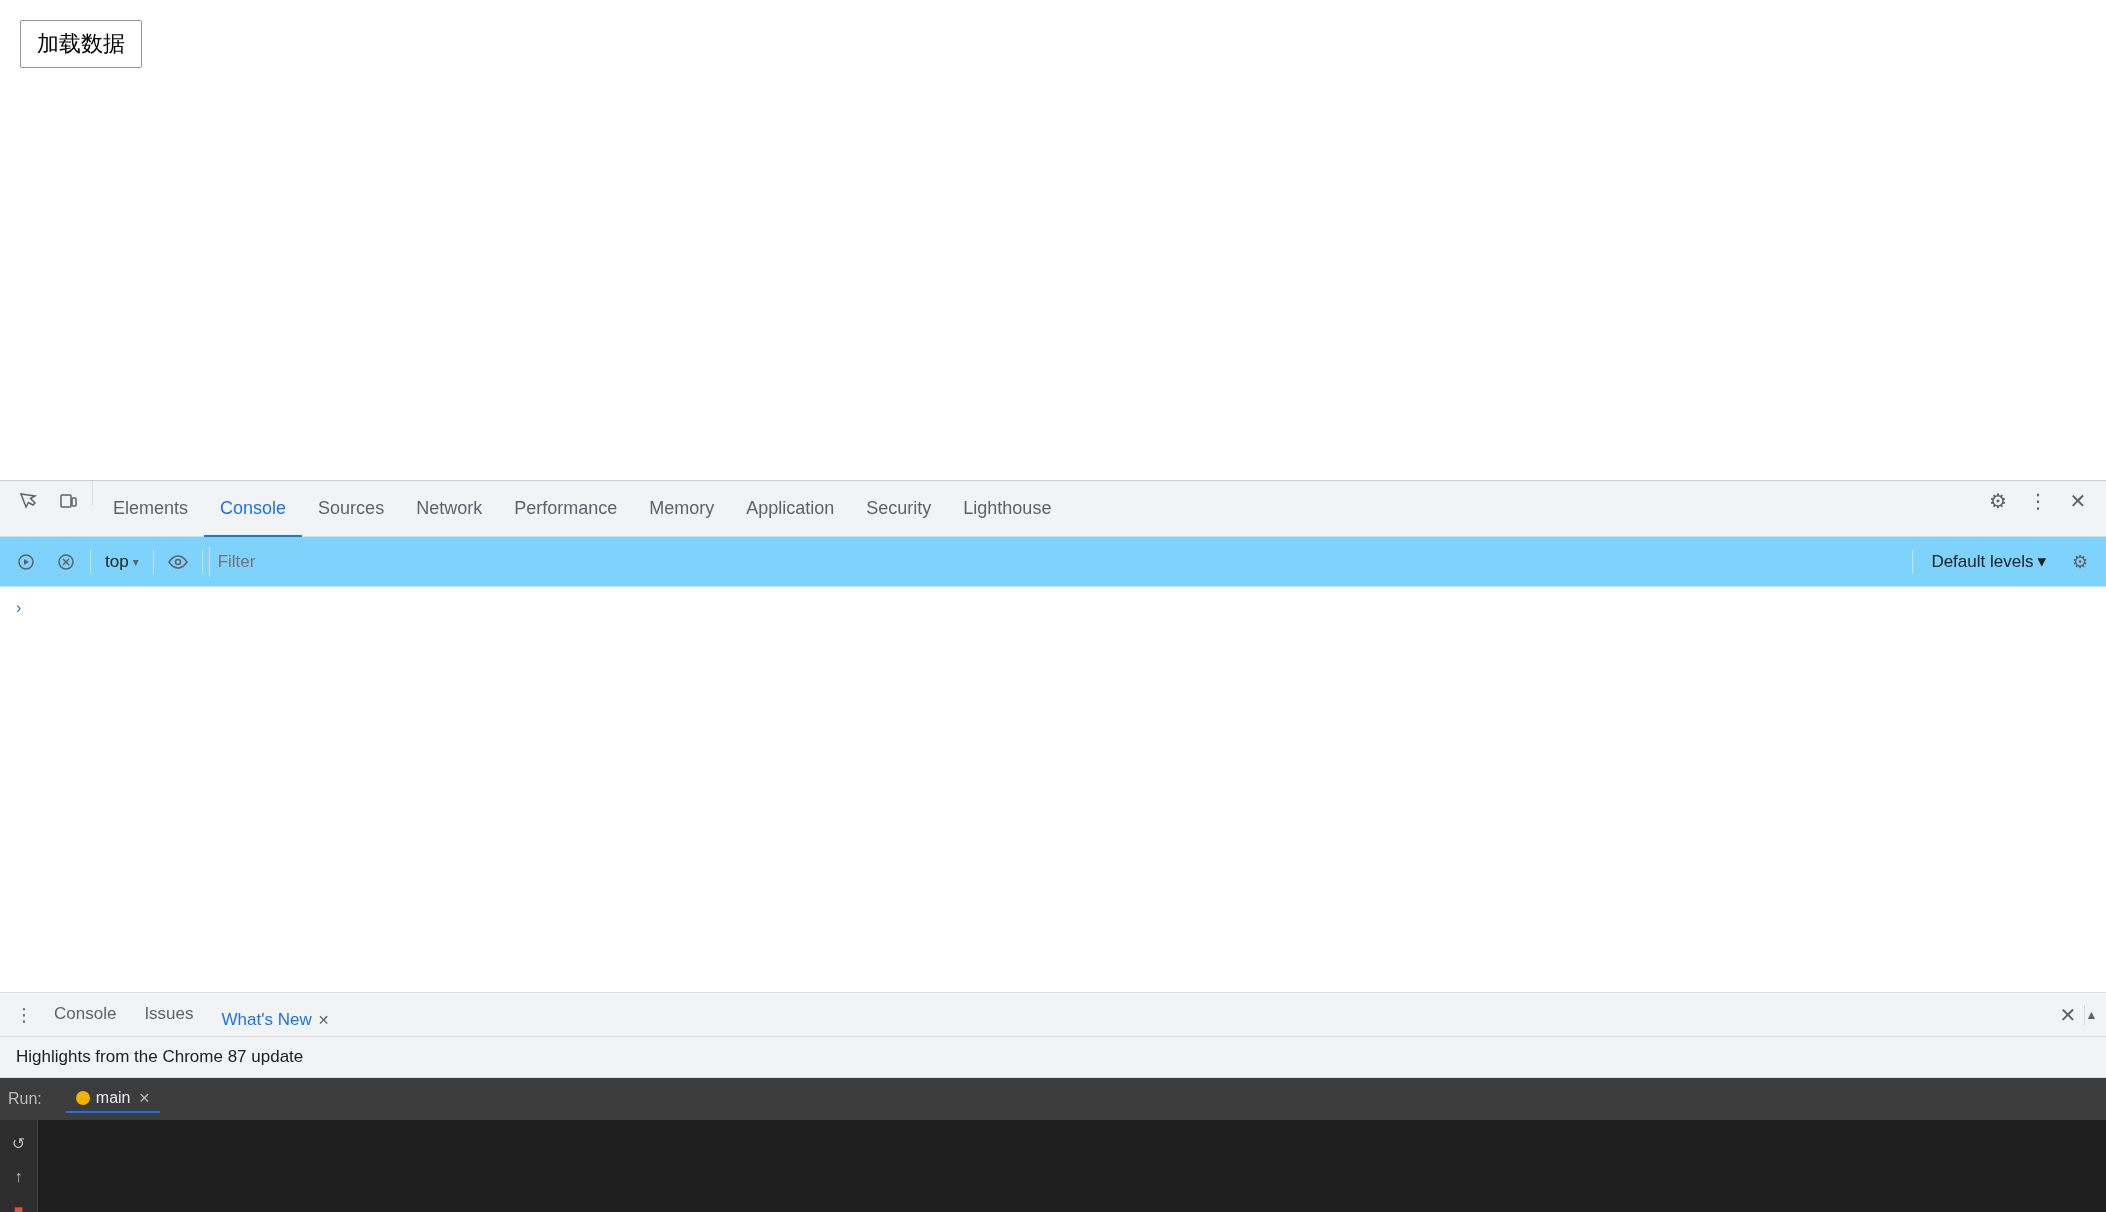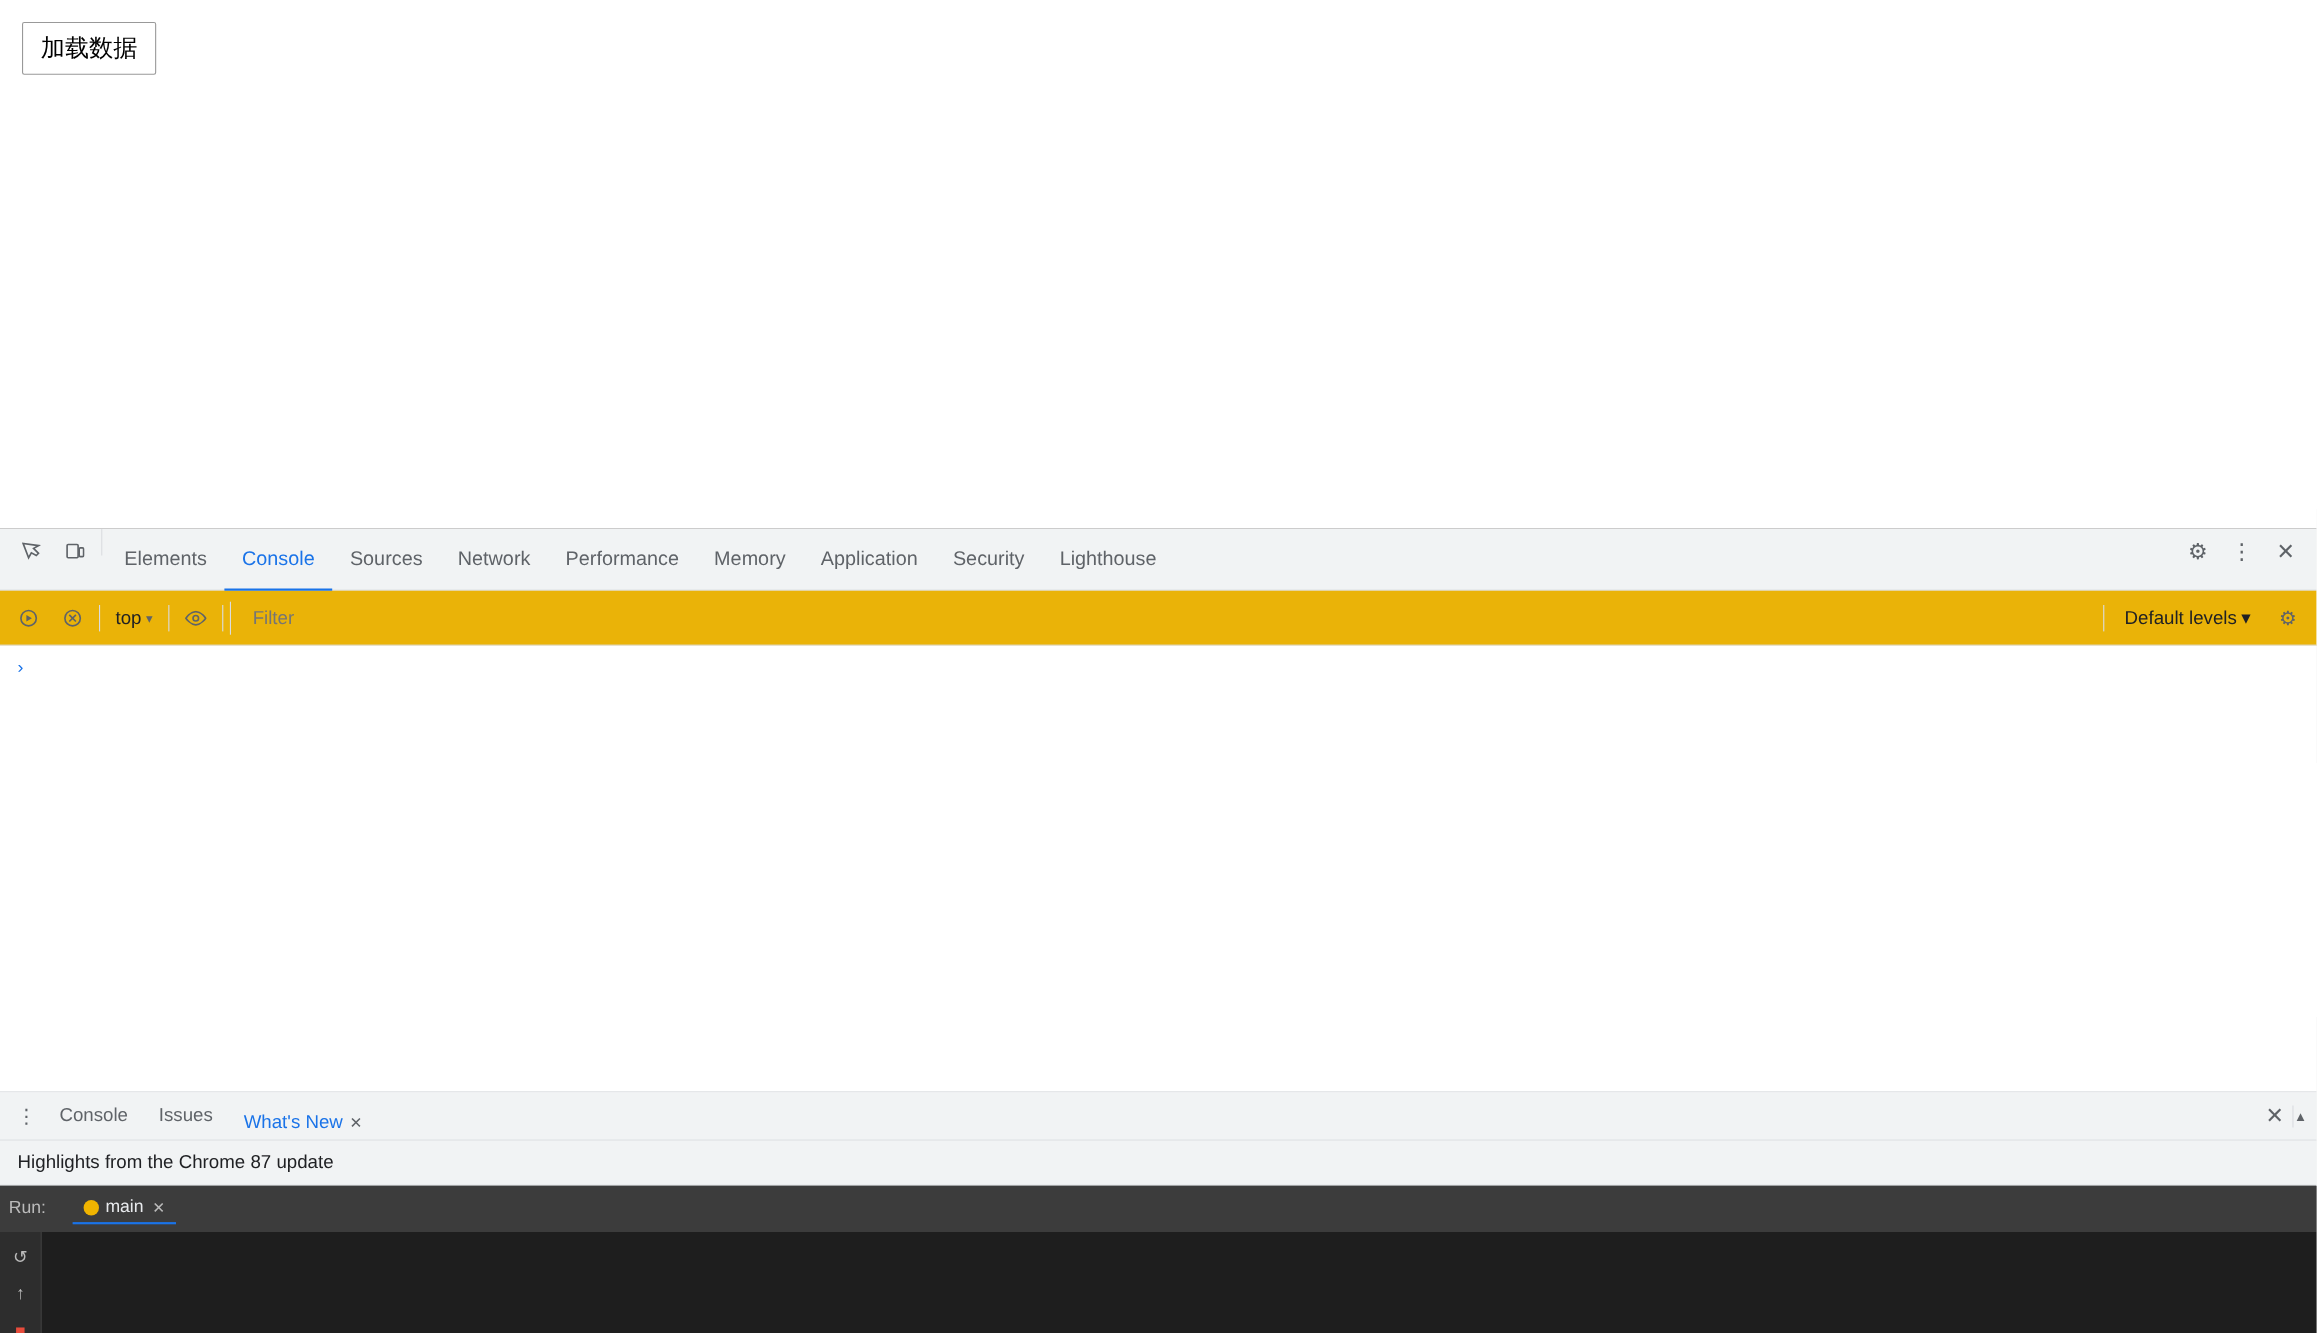--- a/index.html
+++ b/index.html
@@ -96,21 +96,21 @@
       font-size: 20px;
       border-radius: 4px;
       background: none;
       border: none;
     }
 
     
     .console-toolbar {
       display: flex;
       align-items: center;
-      background: #eab308;
+      background: #7dd3fc;
       border-bottom: 1px solid #dadce0;
       height: 50px;
       padding: 0 8px;
       gap: 4px;
     }
 
     .console-icon-btn {
       width: 36px;
       height: 36px;
       display: flex;
@@ -152,21 +152,21 @@
       color: #202124;
       outline: none;
       padding: 0 8px;
     }
 
     .filter-container {
       display: flex;
       align-items: center;
       border-left: 1px solid #dadce0;
       flex: 1;
-      padding-left: 12px;
+      padding-left: 0;
     }
 
     .levels-btn {
       display: flex;
       align-items: center;
       gap: 4px;
       padding: 4px 12px;
       cursor: pointer;
       font-size: 17px;
       color: #202124;

